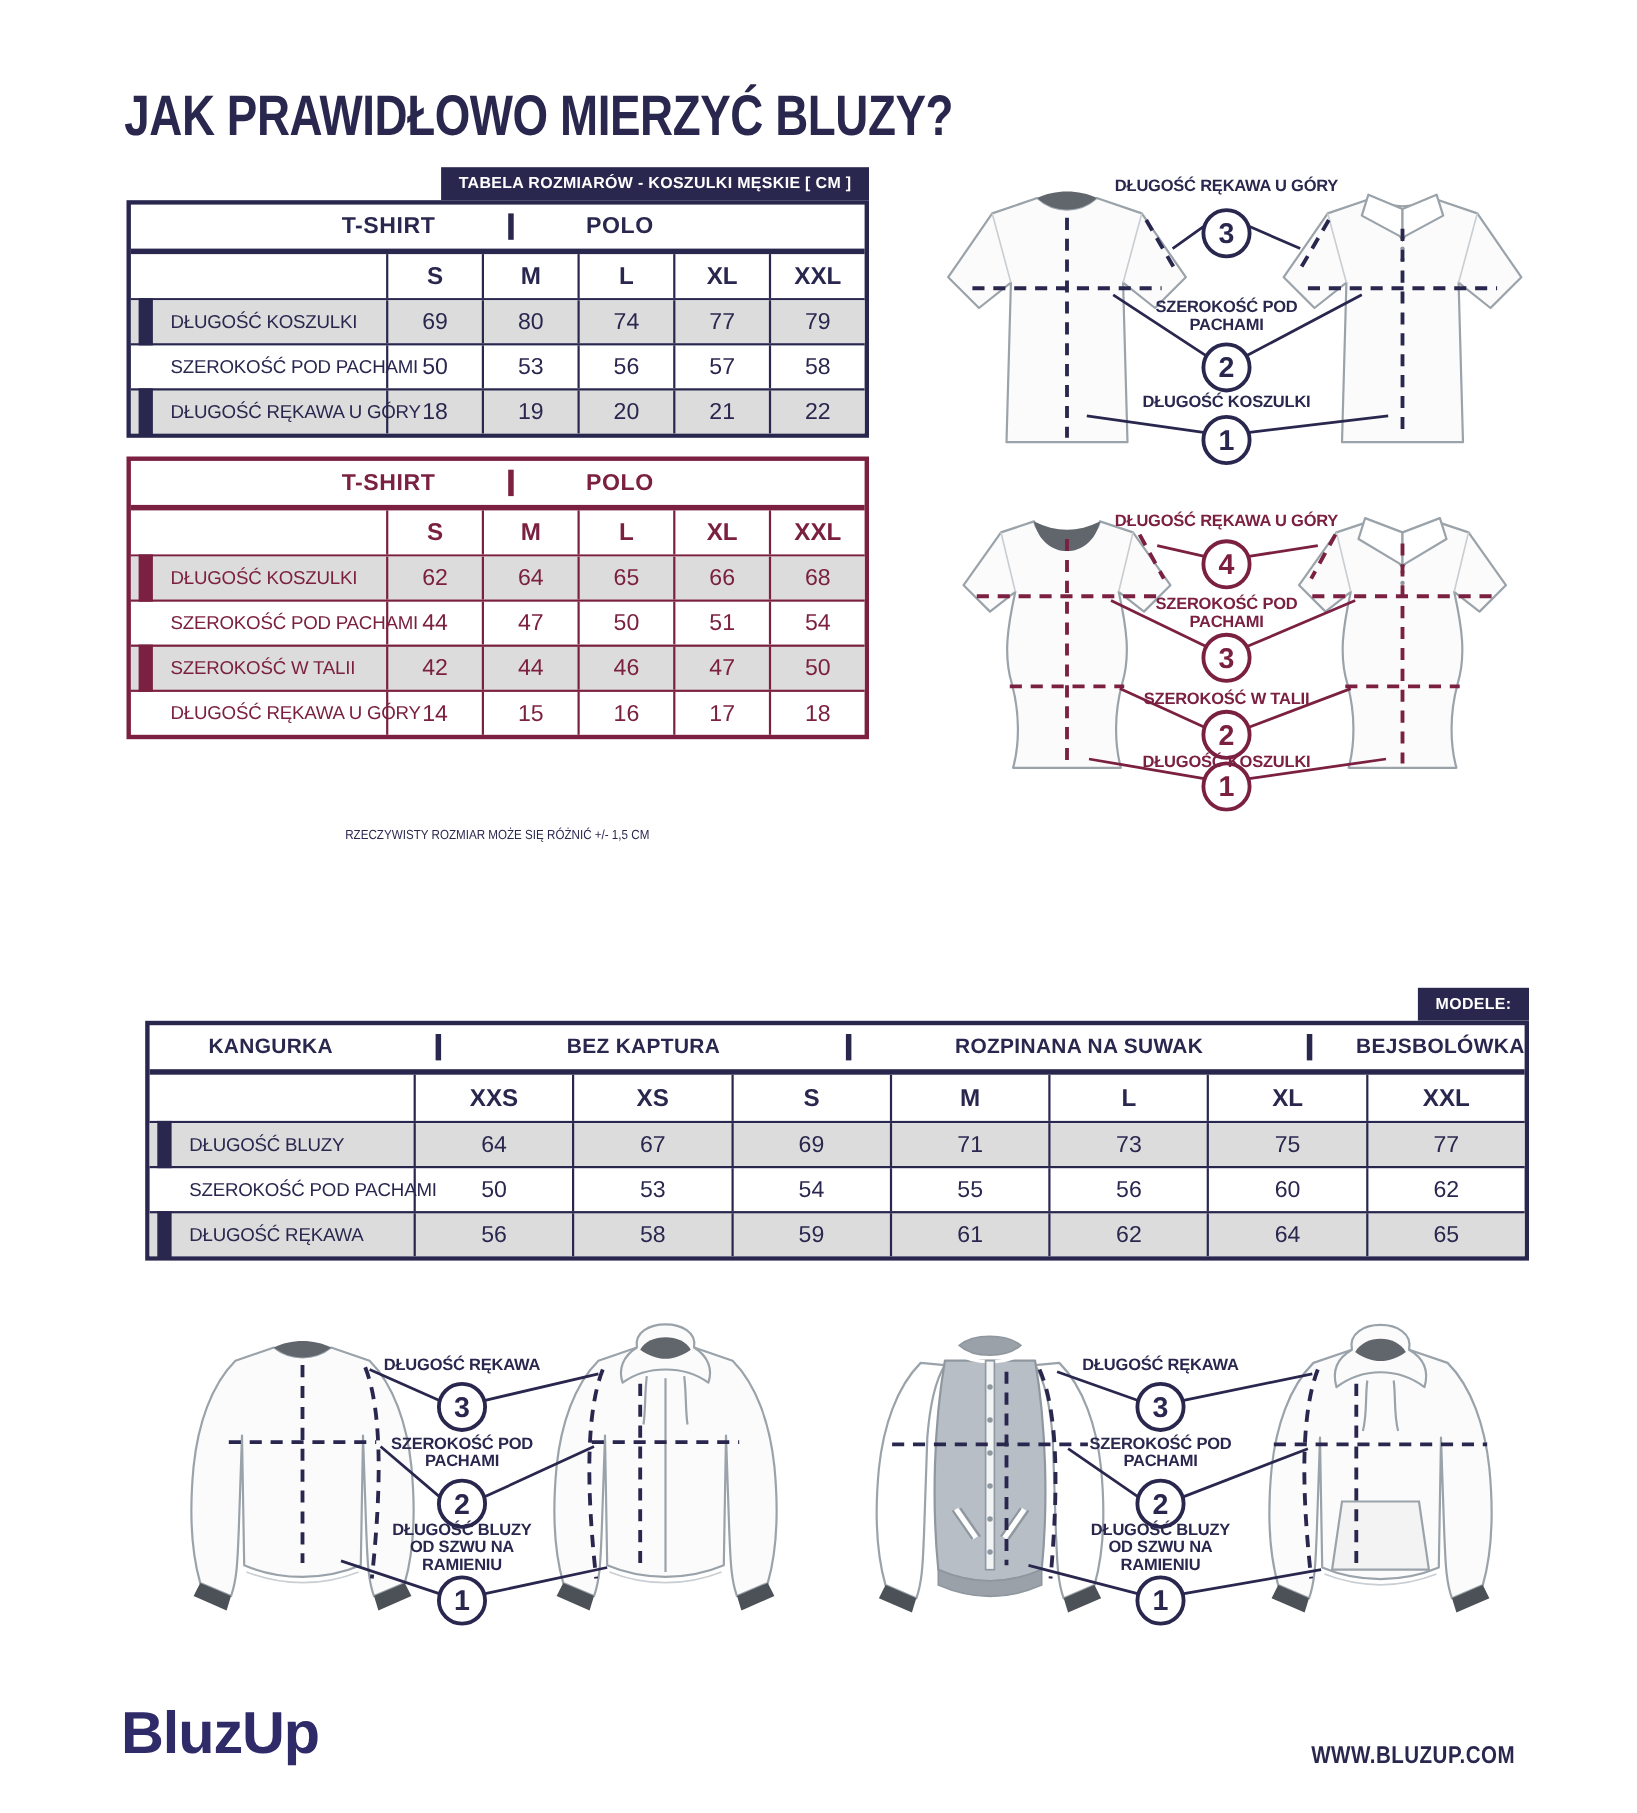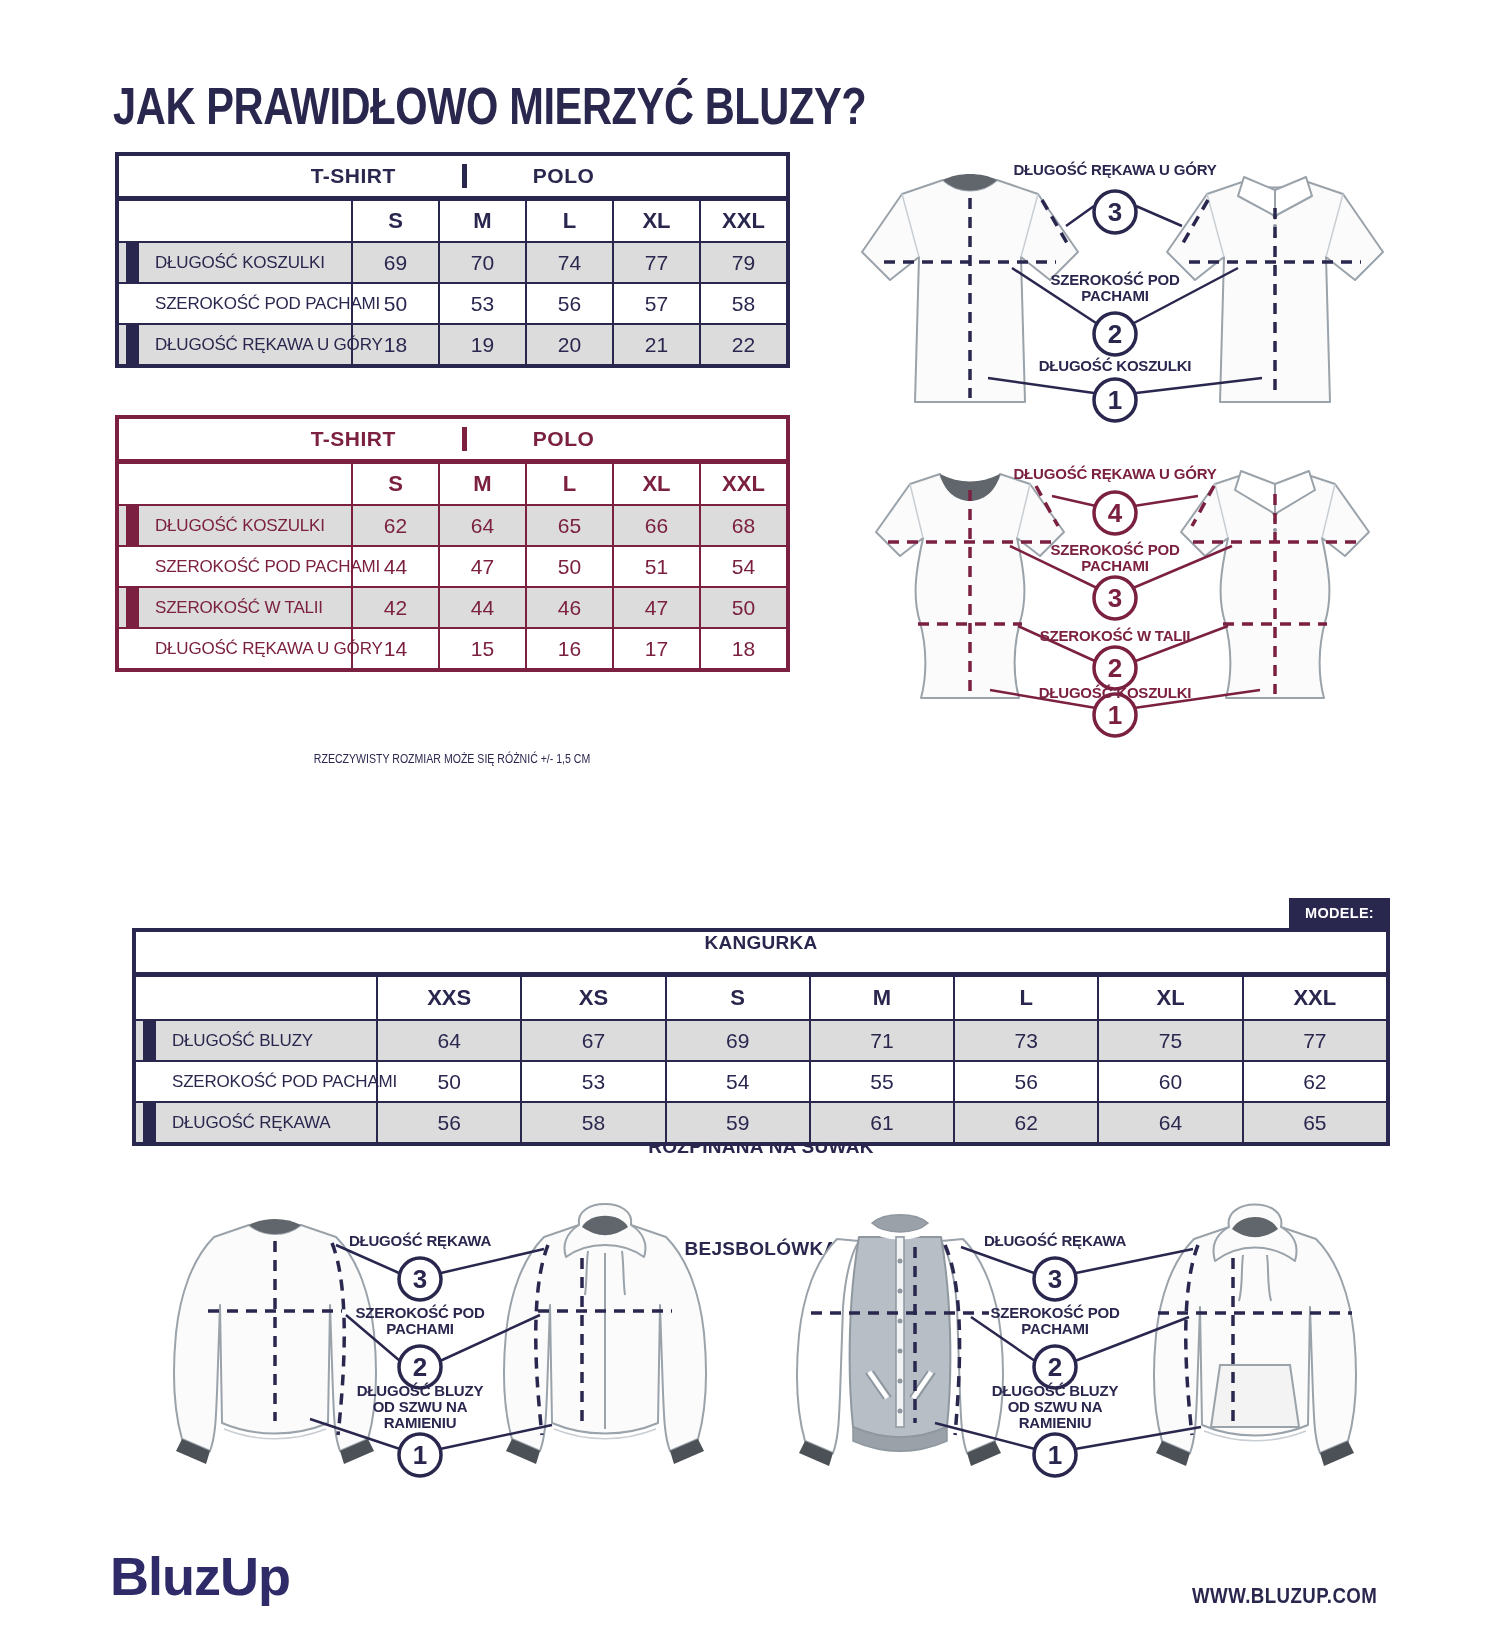--- a/index.html
+++ b/index.html
@@ -91,38 +91,39 @@
   .pocket{fill:#f3f3f3;stroke:#9aa2aa;stroke-width:2;}
   .string{fill:none;stroke:#9aa2aa;stroke-width:2;}
   .white-part{fill:#ffffff;stroke:#9aa2aa;stroke-width:2;stroke-linejoin:round;}
 </style>
 </head>
 <body>
 
 <div class="abs title" style="left:113px;top:76px;">JAK PRAWIDŁOWO MIERZYĆ BLUZY?</div>
 
 <div class="szwrap navy-t" style="left:115px;top:152px;width:675px;">
+  <div class="badge">TABELA ROZMIARÓW - KOSZULKI MĘSKIE [ CM ]</div>
   <div class="tbl">
     <div class="type-row">
       <span>T-SHIRT</span>
       <span class="vsep"></span>
       <span>POLO</span>
     </div>
     <div class="size-row">
       <div class="lab"></div>
       <div class="c">S</div>
       <div class="c">M</div>
       <div class="c">L</div>
       <div class="c">XL</div>
       <div class="c">XXL</div>
     </div>
     <div class="data-row gray">
       <div class="lab">DŁUGOŚĆ KOSZULKI</div>
       <div class="c">69</div>
-      <div class="c">70</div>
+      <div class="c">80</div>
       <div class="c">74</div>
       <div class="c">77</div>
       <div class="c">79</div>
     </div>
     <div class="data-row">
       <div class="lab">SZEROKOŚĆ POD PACHAMI</div>
       <div class="c">50</div>
       <div class="c">53</div>
       <div class="c">56</div>
       <div class="c">57</div>
@@ -281,21 +282,21 @@
   </svg>
   <div class="dlabel nw" style="left:285px;top:28px;">DŁUGOŚĆ RĘKAWA U GÓRY</div>
   <div class="dlabel w130" style="left:285px;top:104px;">SZEROKOŚĆ POD PACHAMI</div>
   <div class="dlabel nw" style="left:285px;top:190px;">SZEROKOŚĆ W TALII</div>
   <div class="dlabel nw" style="left:285px;top:247px;">DŁUGOŚĆ KOSZULKI</div>
 </div>
 
 <div class="szwrap navy-t models" style="left:112px;top:898px;width:1258px;padding-left:20px;">
   <div class="badge">MODELE:</div>
   <div class="tbl">
-    <div class="type-row" style="justify-content:flex-start;flex-direction:column;">
+    <div class="type-row" style="justify-content:center;">
       <div class="mcell" style="width:239px;">KANGURKA</div>
       <div class="vsep2"></div>
       <div class="mcell" style="width:313px;">BEZ KAPTURA</div>
       <div class="vsep2"></div>
       <div class="mcell" style="width:363px;">ROZPINANA NA SUWAK</div>
       <div class="vsep2"></div>
       <div class="mcell" style="flex:1;">BEJSBOLÓWKA</div>
     </div>
     <div class="size-row" style="height:42px;">
       <div class="lab"></div>

